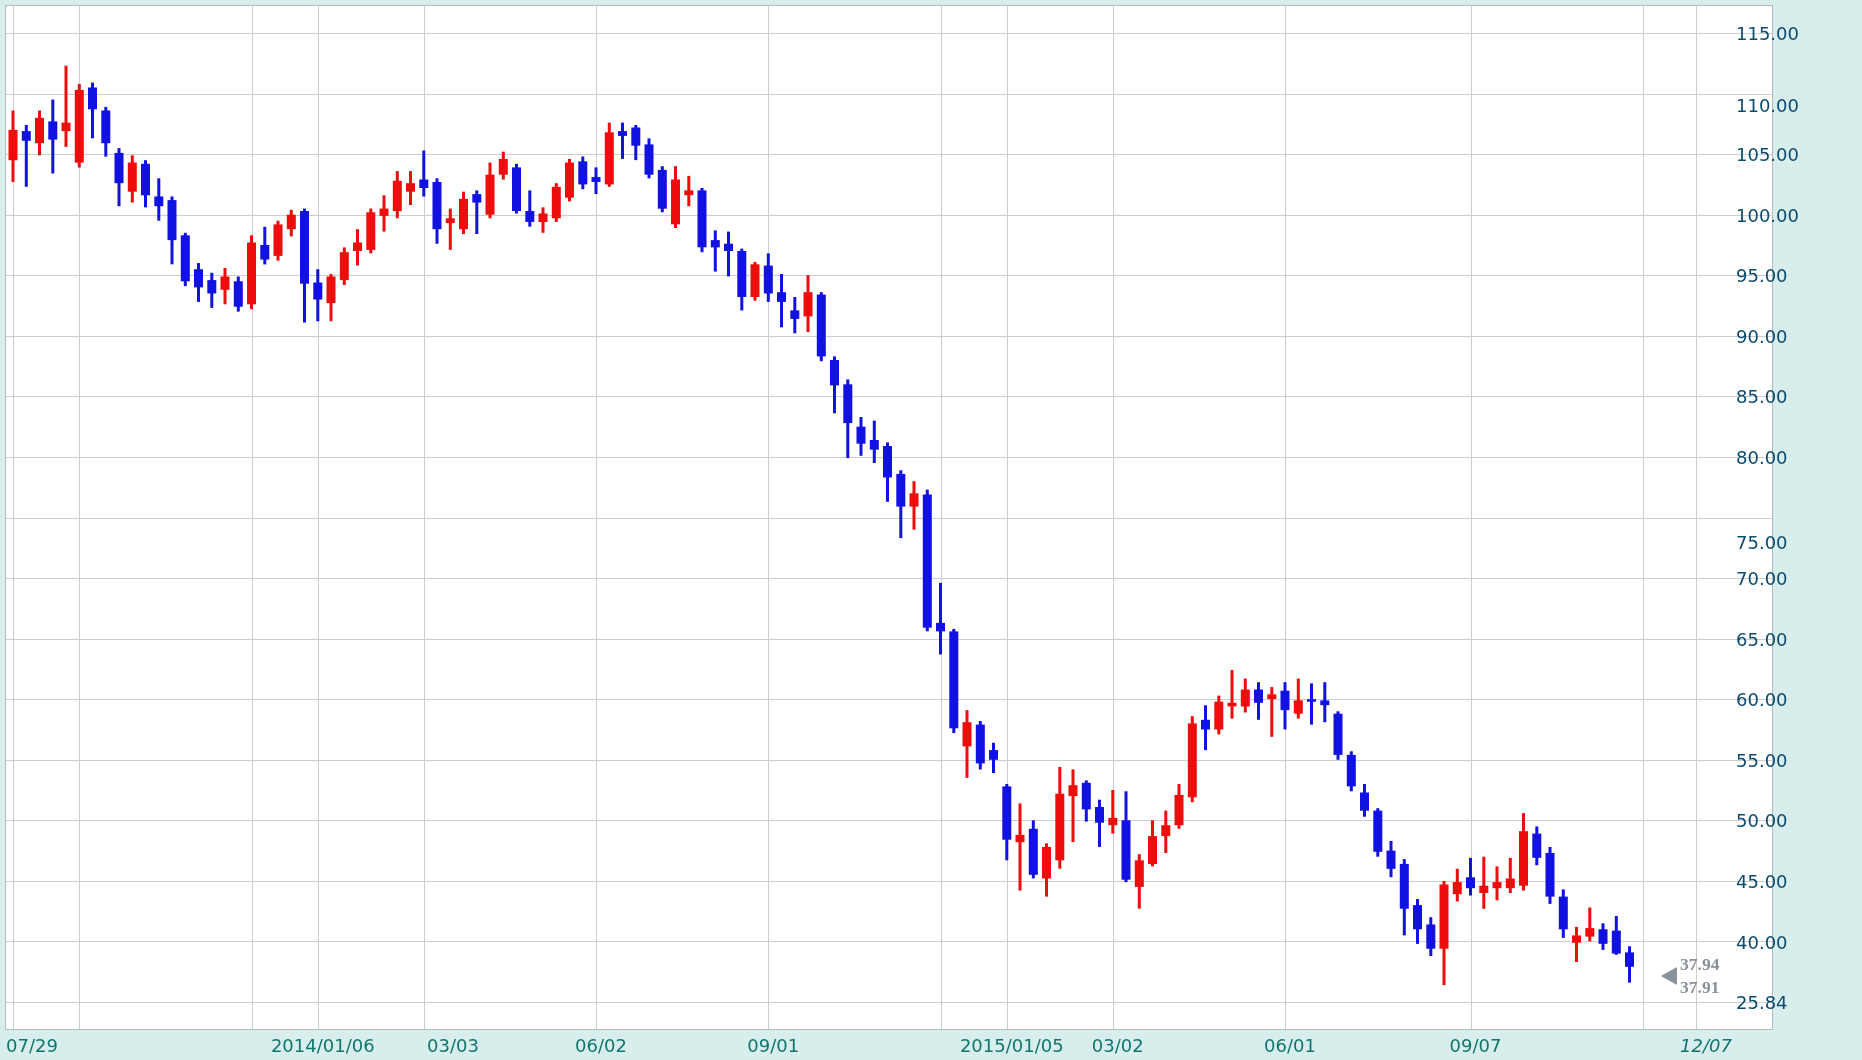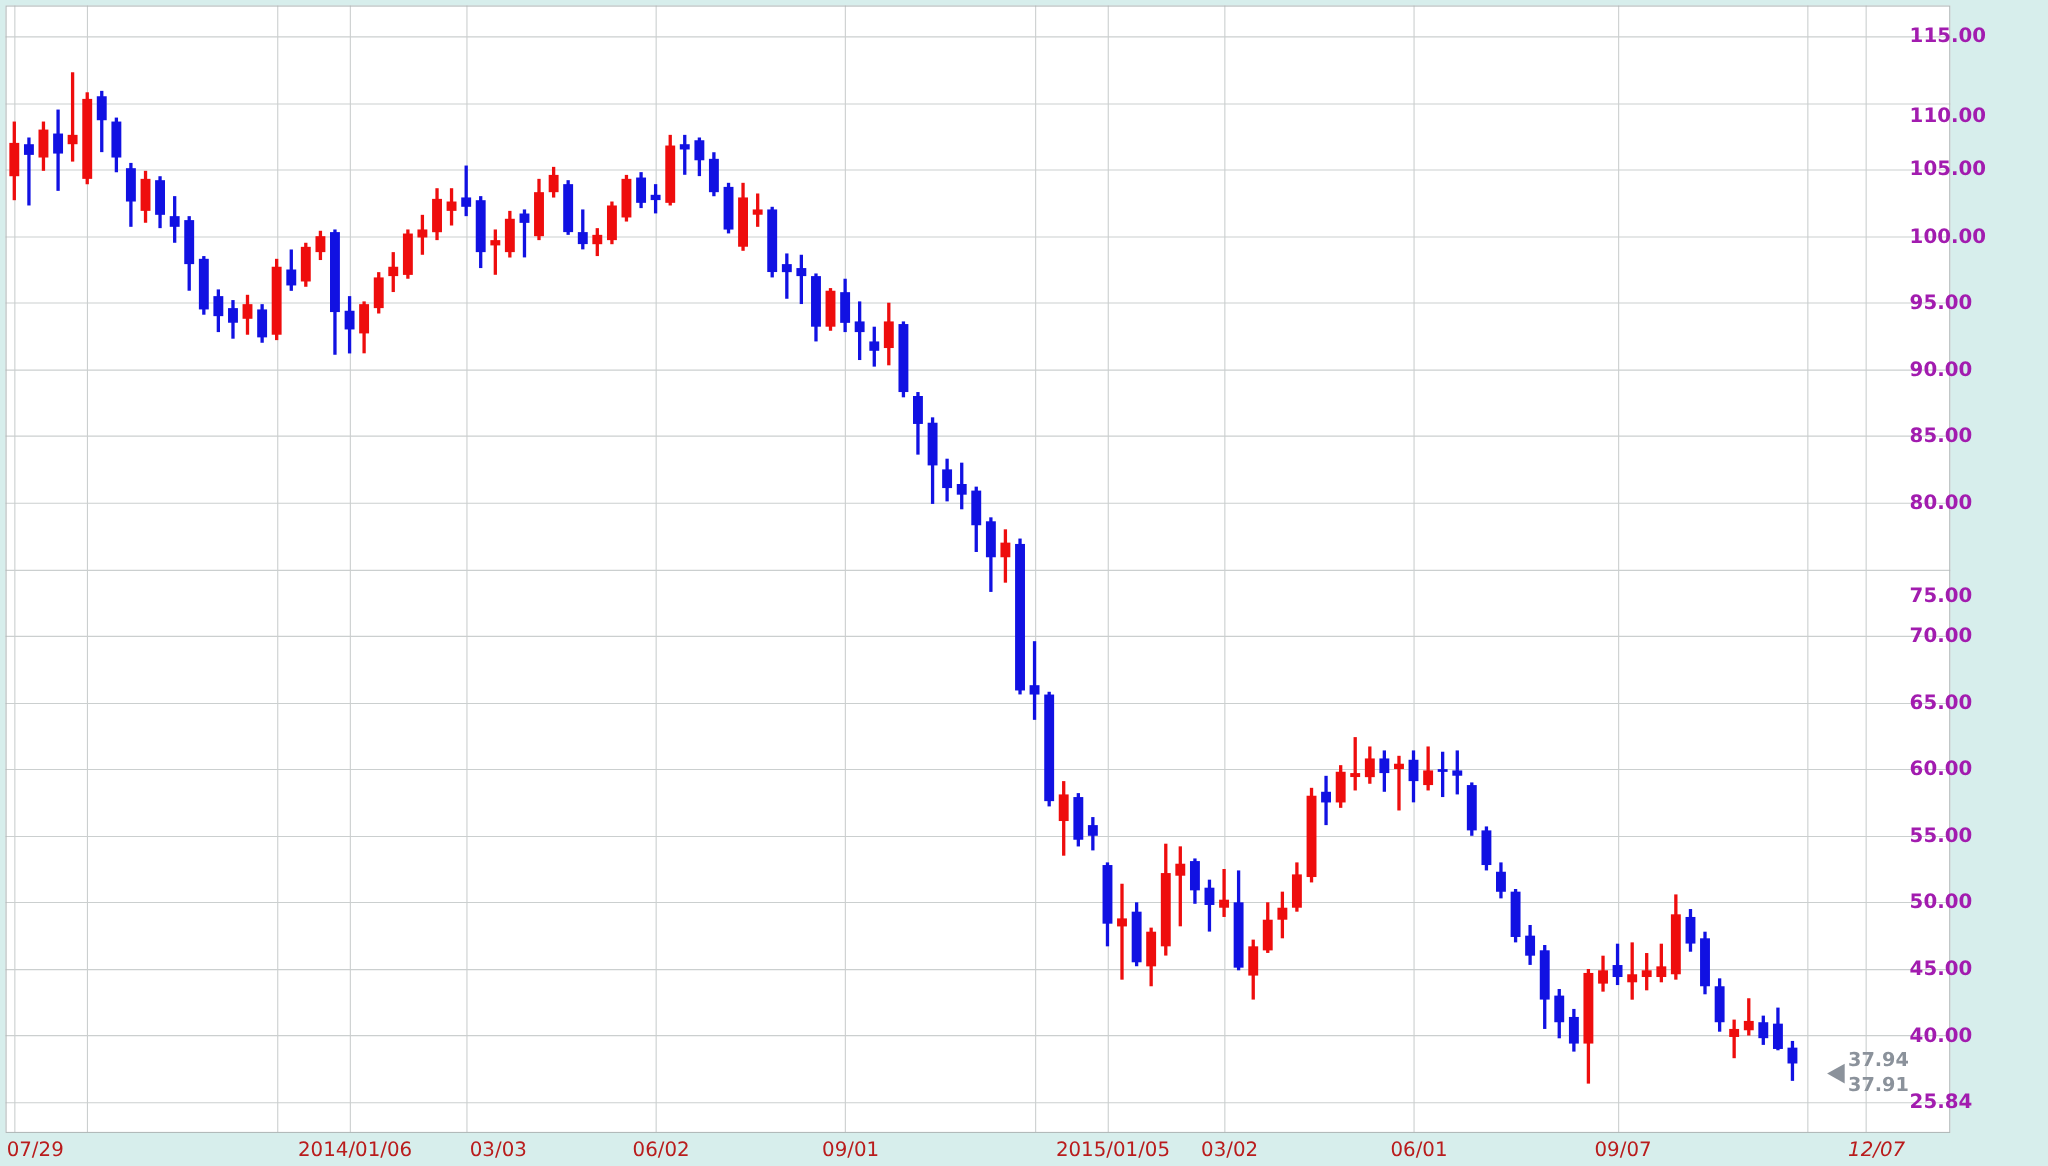--- a/index.html
+++ b/index.html
@@ -5,40 +5,40 @@
   html,body{margin:0;padding:0;}
   body{
     width:1862px;height:1060px;overflow:hidden;
     background:#d7eeec;
     font-family:"DejaVu Sans","Liberation Sans",sans-serif;
   }
   .screen{position:relative;width:1862px;height:1060px;background:#d7eeec;}
   #chart-svg{position:absolute;left:0;top:0;}
   .y-label{
     position:absolute;left:1736px;
-    font-size:18px;color:#a21caf;letter-spacing:0;
-    transform:translateY(-50%);white-space:nowrap;font-weight:bold;
+    font-size:18px;color:#0c4a6e;letter-spacing:0;
+    transform:translateY(-50%);white-space:nowrap;
   }
   .x-label{
     position:absolute;top:1035px;
-    font-size:18px;color:#b91c1c;
+    font-size:18px;color:#0f766e;
     transform:translateX(-50%);white-space:nowrap;
   }
   .price-flag{
     position:absolute;left:1661px;top:953px;
     display:flex;align-items:center;
     color:#8b929b;font-weight:bold;font-size:17.5px;
   }
   .flag-arrow{
     width:0;height:0;margin-right:3px;
     border-top:9px solid transparent;
     border-bottom:9px solid transparent;
     border-right:16px solid #8b929b;
   }
-  .flag-values{line-height:23px;text-align:left;}
+  .flag-values{line-height:23px;text-align:left;font-family:Liberation Serif, serif;}
 </style>
 </head>
 <body>
 
 <div class="screen">
   <svg id="chart-svg" width="1862" height="1060">
       <rect x="5" y="5" width="1768" height="1025" fill="#ffffff"></rect>
       <g>
         <line x1="5" x2="1773" y1="1002.5" y2="1002.5" stroke="#cbcfcf" stroke-width="1"></line>
         <line x1="5" x2="1773" y1="941.5" y2="941.5" stroke="#cbcfcf" stroke-width="1"></line>

